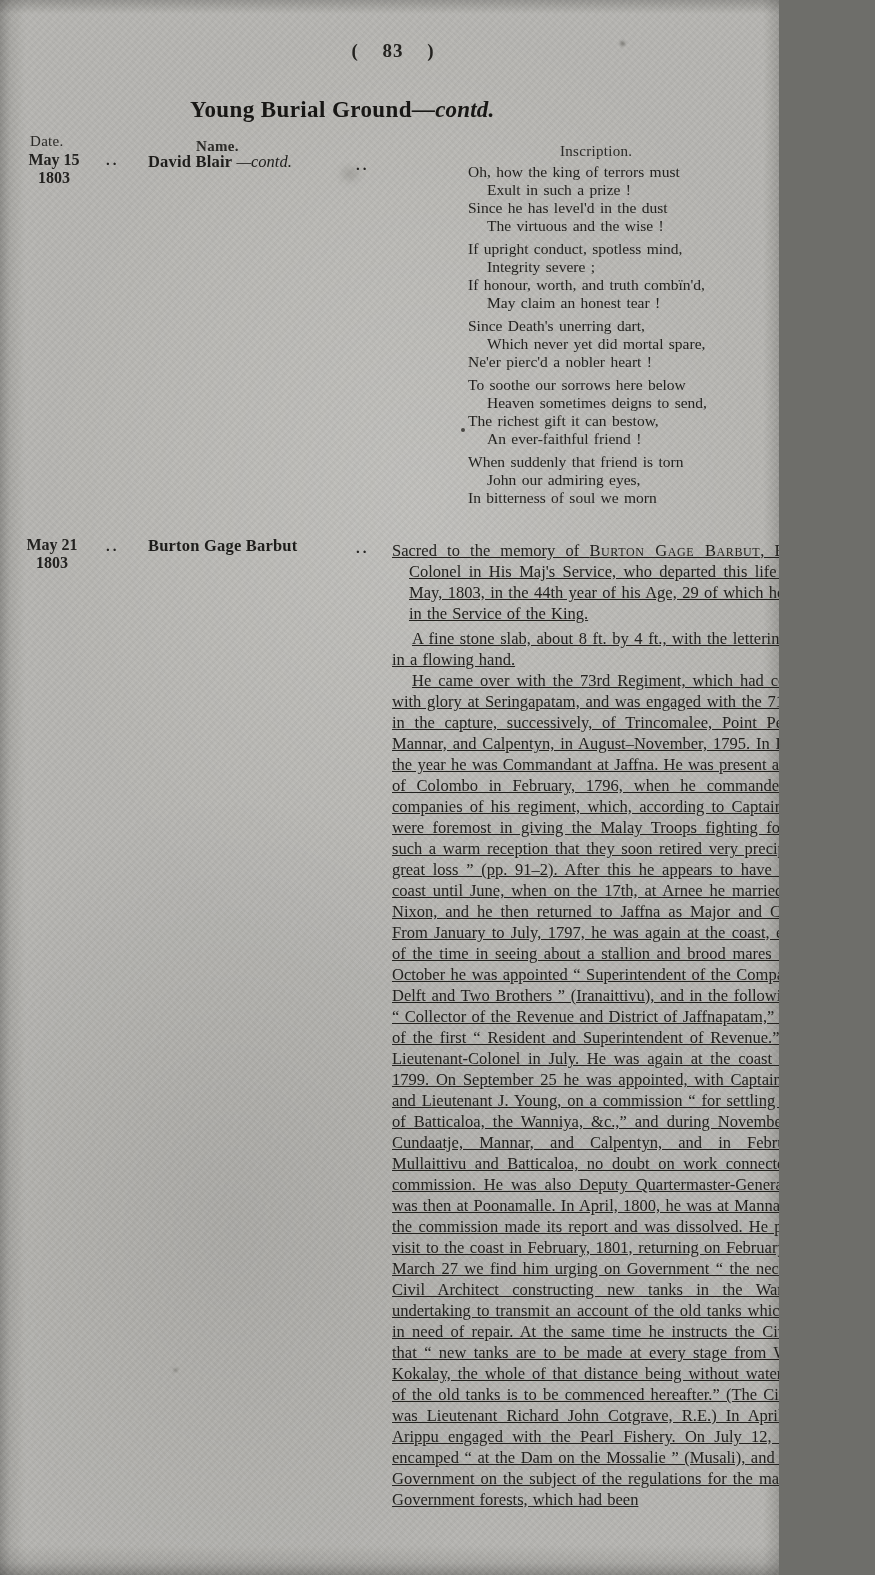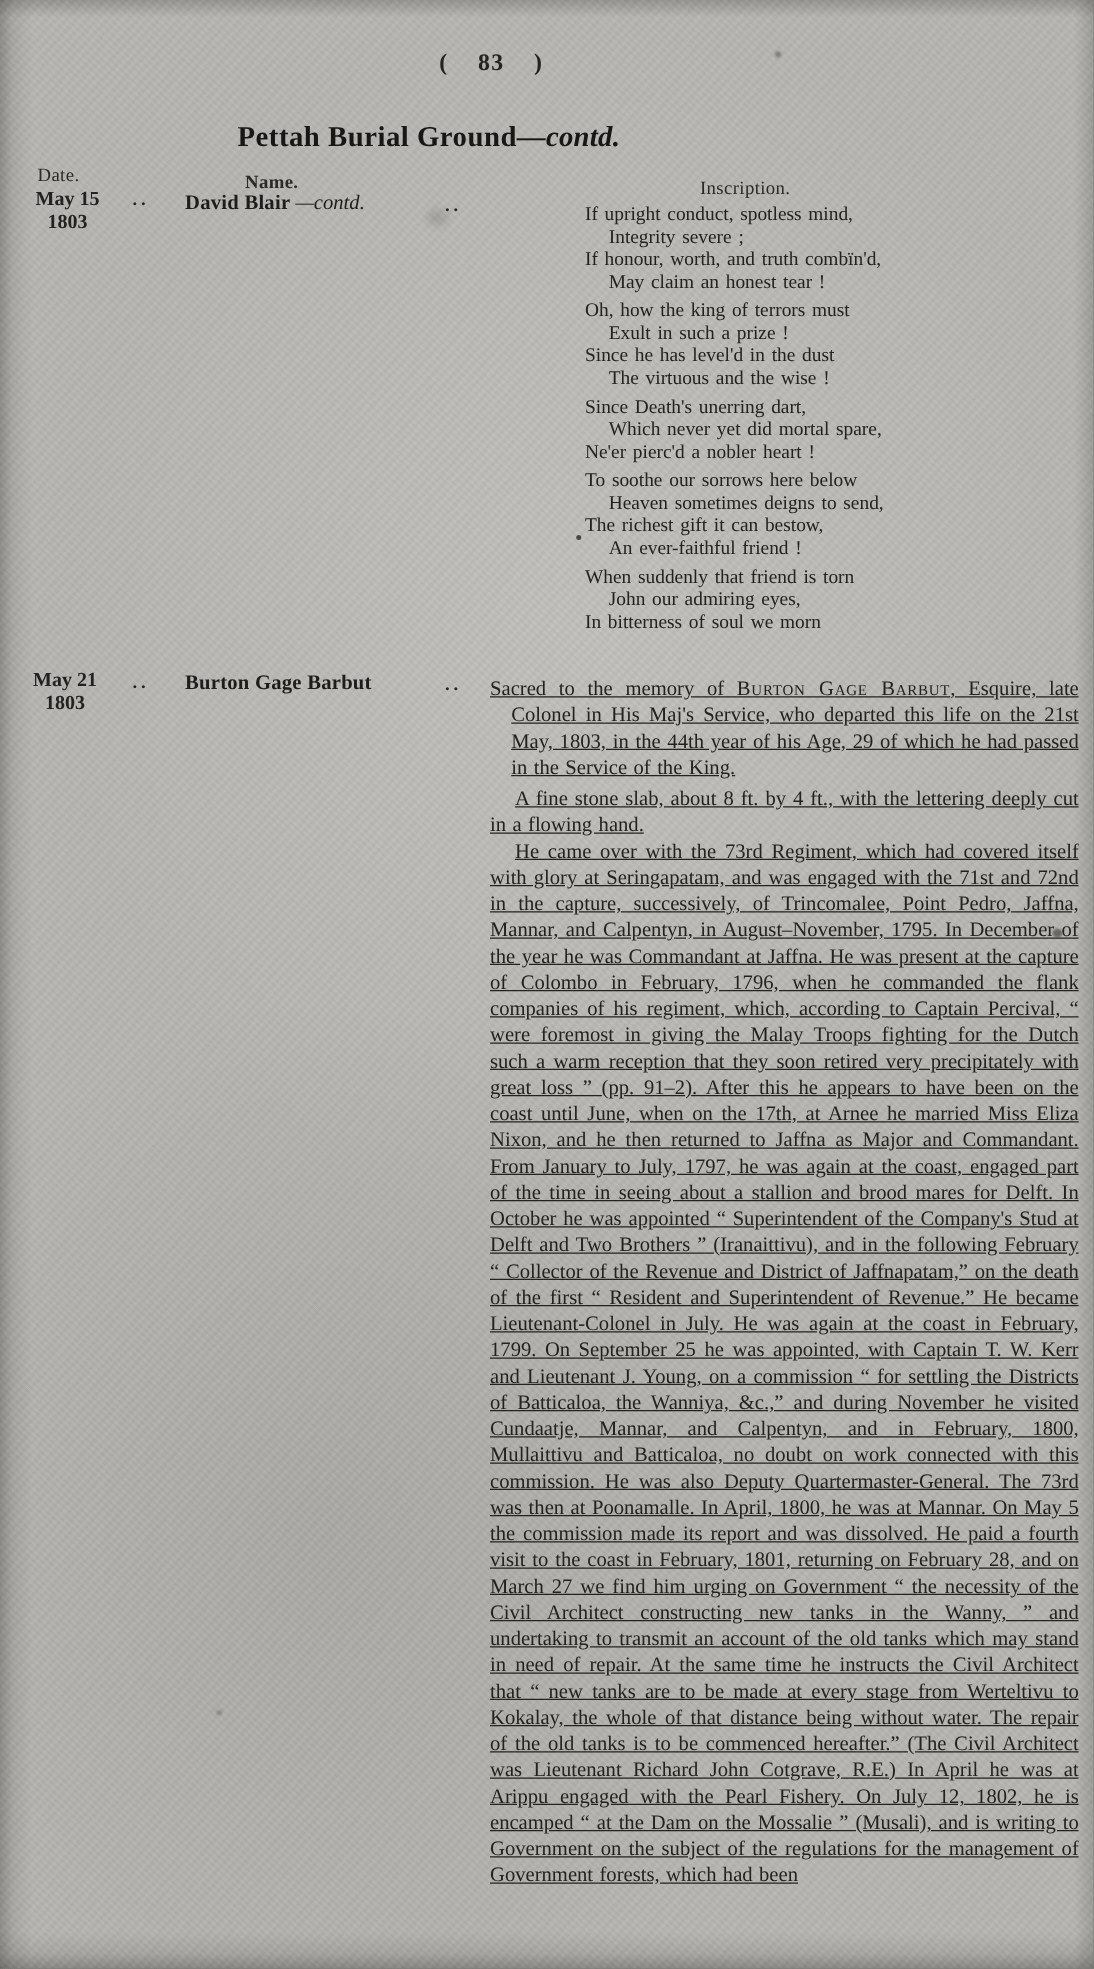--- a/index.html
+++ b/index.html
@@ -1,18 +1,18 @@
 <!DOCTYPE html>
 <html><head>
 <meta charset="utf-8">
 <style>
   html,body{margin:0;padding:0;background:#6e6e6a;}
   .page{
     position:relative;
-    width:875px;height:1575px;
+    width:779px;height:1575px;
     overflow:hidden;
     background-color:#b7b6b2;
     background-image:
       repeating-linear-gradient(43deg, rgba(0,0,0,0.025) 0 2px, rgba(255,255,255,0.02) 2px 4px),
       repeating-linear-gradient(133deg, rgba(0,0,0,0.02) 0 3px, rgba(255,255,255,0.018) 3px 6px),
       radial-gradient(ellipse 70% 45% at 54% 32%, rgba(255,255,255,0.14), rgba(0,0,0,0) 70%),
       radial-gradient(ellipse 60% 40% at 30% 78%, rgba(0,0,0,0.07), rgba(0,0,0,0) 70%),
       linear-gradient(90deg, rgba(35,35,33,0.28) 0px, rgba(35,35,33,0.10) 10px, rgba(0,0,0,0) 26px),
       linear-gradient(270deg, rgba(35,35,33,0.18) 0px, rgba(0,0,0,0) 16px),
       linear-gradient(0deg, rgba(30,30,28,0.30) 0px, rgba(30,30,28,0.10) 12px, rgba(0,0,0,0) 30px),
@@ -82,46 +82,46 @@
   .speck-d{left:173px;top:1368px;width:5px;height:4px;filter:blur(1px);opacity:0.35;}
   .ink-dot{left:461px;top:428px;width:4px;height:4px;border-radius:50%;background:#34332f;opacity:0.85;}
 </style>
 </head>
 <body>
 
 <div class="page">
 
   <div class="abs page-number">( 83 )</div>
 
-  <h1 class="abs title"><span>Pettah Burial Ground</span><span class="contd">—contd.</span></h1>
+  <h1 class="abs title"><span>Young Burial Ground</span><span class="contd">—contd.</span></h1>
 
   <div class="abs col-header col-date">Date.</div>
   <div class="abs col-header col-name">Name.</div>
   <div class="abs col-header col-inscription">Inscription.</div>
 
   <div class="abs date-block date-1">
     <div>May 15</div>
     <div>1803</div>
   </div>
   <span class="abs dots dots-1a">..</span>
   <div class="abs name-block name-1"><span class="nm">David Blair</span> <span class="contd">—contd.</span></div>
   <span class="abs dots dots-1b">..</span>
 
   <div class="abs poem">
     <div class="stanza">
+      <div class="poem-line">Oh, how the king of terrors must</div>
+      <div class="poem-line">Exult in such a prize !</div>
+      <div class="poem-line">Since he has level'd in the dust</div>
+      <div class="poem-line">The virtuous and the wise !</div>
+    </div>
+    <div class="stanza">
       <div class="poem-line">If upright conduct, spotless mind,</div>
       <div class="poem-line">Integrity severe ;</div>
       <div class="poem-line">If honour, worth, and truth combïn'd,</div>
       <div class="poem-line">May claim an honest tear !</div>
-    </div>
-    <div class="stanza">
-      <div class="poem-line">Oh, how the king of terrors must</div>
-      <div class="poem-line">Exult in such a prize !</div>
-      <div class="poem-line">Since he has level'd in the dust</div>
-      <div class="poem-line">The virtuous and the wise !</div>
     </div>
     <div class="stanza">
       <div class="poem-line">Since Death's unerring dart,</div>
       <div class="poem-line">Which never yet did mortal spare,</div>
       <div class="poem-line">Ne'er pierc'd a nobler heart !</div>
     </div>
     <div class="stanza">
       <div class="poem-line">To soothe our sorrows here below</div>
       <div class="poem-line">Heaven sometimes deigns to send,</div>
       <div class="poem-line">The richest gift it can bestow,</div>

